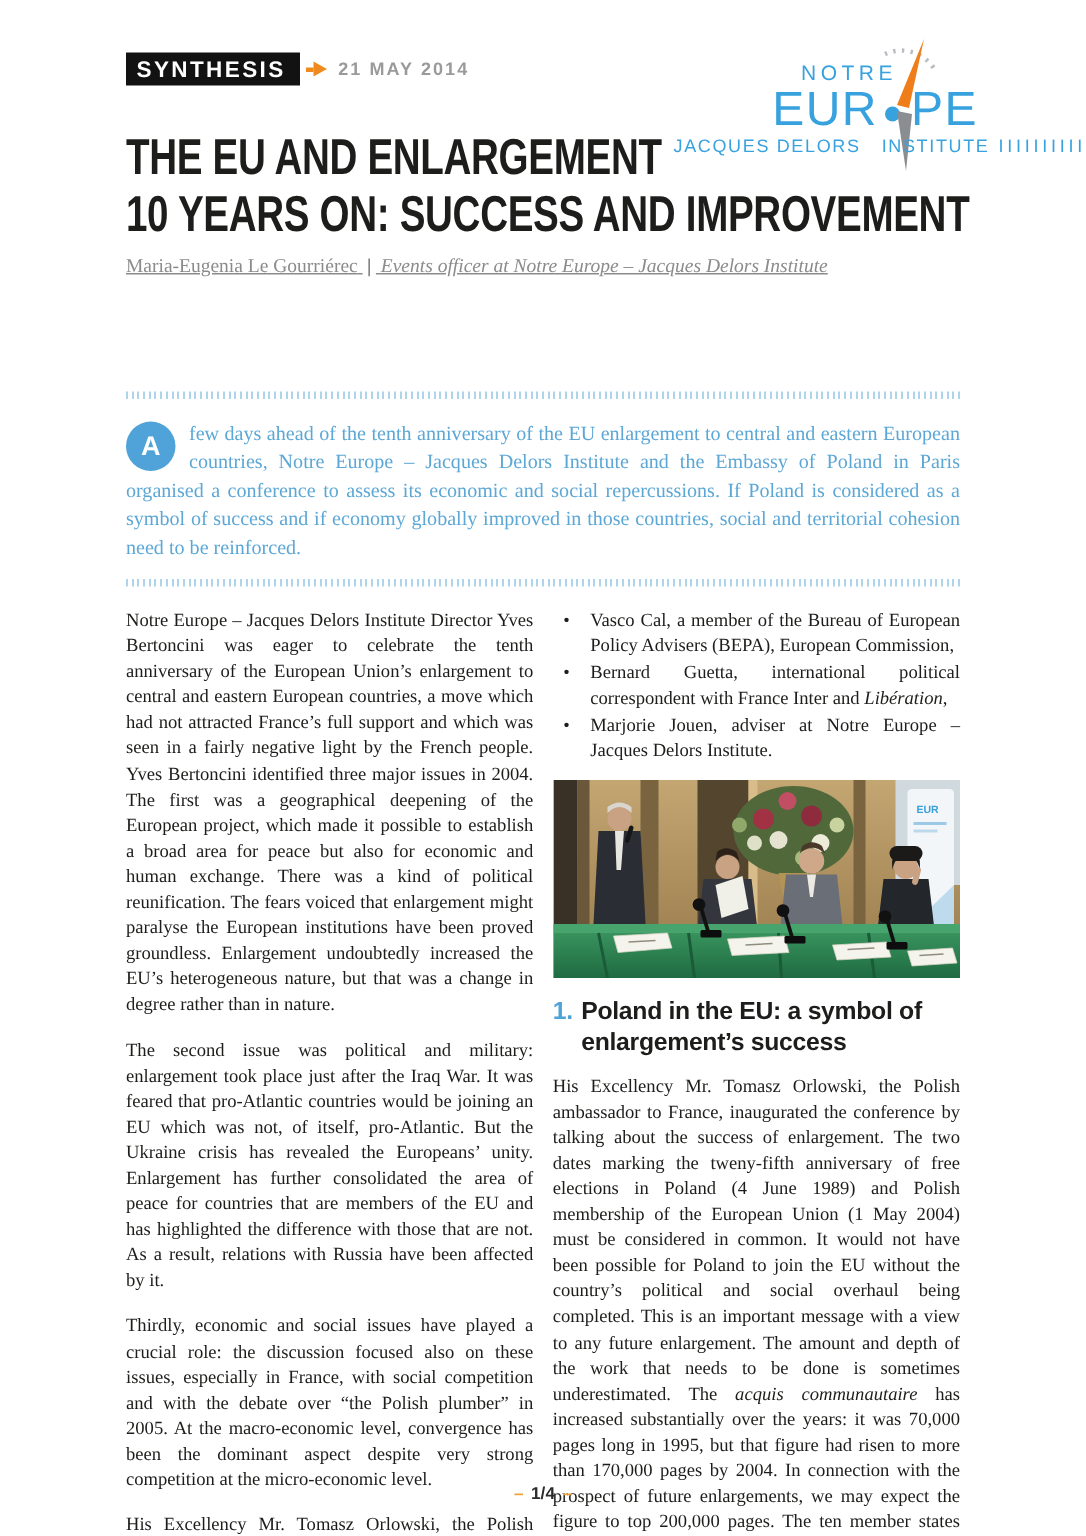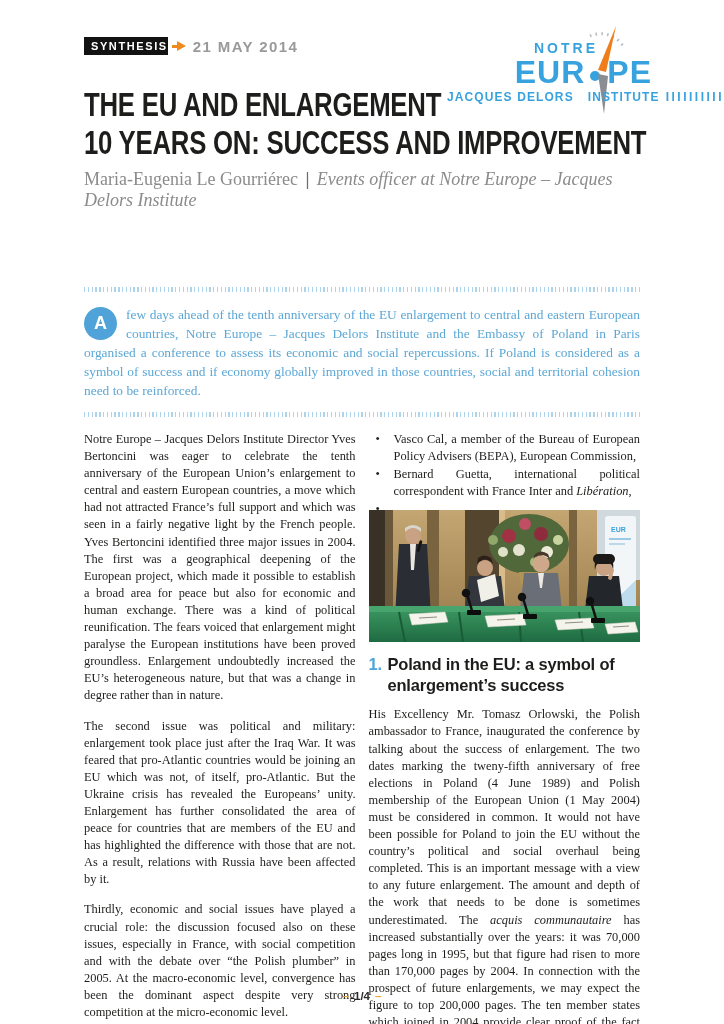--- a/index.html
+++ b/index.html
@@ -6,40 +6,40 @@
   .page{
     position:relative;width:724px;height:1024px;margin:0 auto;
     background:#ffffff;outline:1px solid #e4e4e4;overflow:hidden;
     font-family:"Liberation Serif", serif;color:#1d1d1b;
   }
   
   .header{position:relative;padding:36px 84px 0 84px;}
   .badge-row{display:flex;align-items:center;height:20px;}
   .badge{
     background:#121212;color:#fff;font-family:"Liberation Sans",sans-serif;
-    font-weight:700;font-size:11px;letter-spacing:1.6px;
-    padding:4px 0 3px 7px;line-height:1;
+    font-weight:700;font-size:15px;letter-spacing:1.6px;
+    padding:4px 10px 3px 7px;line-height:1;
   }
   .arrow{width:0;height:0;border-top:5px solid transparent;border-bottom:5px solid transparent;
     border-left:9px solid #ef8b1e;margin:0 7px 0 9px;position:relative;}
   .arrow::before{content:"";position:absolute;left:-14px;top:-1.5px;width:5px;height:3px;background:#ef8b1e;}
-  .date{font-family:"Liberation Sans",sans-serif;font-weight:700;font-size:15px;
+  .date{font-family:"Liberation Sans",sans-serif;font-weight:700;font-size:12px;
     letter-spacing:1.4px;color:#9a9a9a;}
   .title{margin-top:30px;line-height:38px;}
   .title-line{
     font-family:"Liberation Sans",sans-serif;font-weight:700;font-size:33px;
     letter-spacing:-0.3px;color:#1d1d1b;white-space:nowrap;
     display:block;transform:scale(0.78,1.02);transform-origin:0 50%;
   }
-  .author{margin-top:7px;font-size:18px;color:#8b8b8b;}
+  .author{margin-top:7px;font-size:13px;color:#8b8b8b;text-decoration:underline;}
   .author .sep{font-weight:700;color:#6d6d6d;padding:0 3px;}
   .author .role{font-style:italic;}
   
   .logo{position:absolute;top:34px;right:0;width:260px;height:82px;
-    font-family:"Liberation Sans",sans-serif;font-weight:700;color:#38a2de;}
+    font-family:"Liberation Sans",sans-serif;font-weight:400;color:#38a2de;}
   .logo .notre{position:absolute;top:6px;right:126px;font-size:14px;letter-spacing:3px;}
   .logo .europe{position:absolute;top:20px;right:72px;font-size:32px;letter-spacing:1px;white-space:nowrap;}
   .logo .eu-dot{display:inline-block;width:10px;height:10px;border-radius:50%;
     background:#38a2de;margin:0 7px 2px 5px;vertical-align:baseline;}
   .logo .line2{position:absolute;top:56px;right:0;font-size:12px;letter-spacing:1.1px;white-space:nowrap;}
   .logo .gap{display:inline-block;width:14px;}
   .logo .ticks{letter-spacing:2.5px;margin-left:6px;}
   .needle-svg{position:absolute;top:-16px;right:96px;}
   
   .intro{margin:76px 84px 0 84px;}
@@ -131,20 +131,21 @@
         <li>
           <span class="bullet">•</span>
           <span>Vasco Cal, a member of the Bureau of European Policy Advisers (BEPA), European Commission,</span>
         </li>
         <li>
           <span class="bullet">•</span>
           <span>Bernard Guetta, international political correspondent with France Inter and </span><span class="ital">Libération</span><span>,</span>
         </li>
         <li>
           <span class="bullet">•</span>
+          <span>Marjorie Jouen, adviser at Notre Europe – Jacques Delors Institute.</span>
         </li>
       </ul>
 
       <svg class="photo" viewBox="0 0 271 132">
         <defs>
           <linearGradient id="gold" x1="0" y1="0" x2="0" y2="1">
             <stop offset="0" stop-color="#c3a672"></stop>
               <stop offset="1" stop-color="#97794a"></stop>
           </linearGradient>
           <linearGradient id="table" x1="0" y1="0" x2="0" y2="1">

